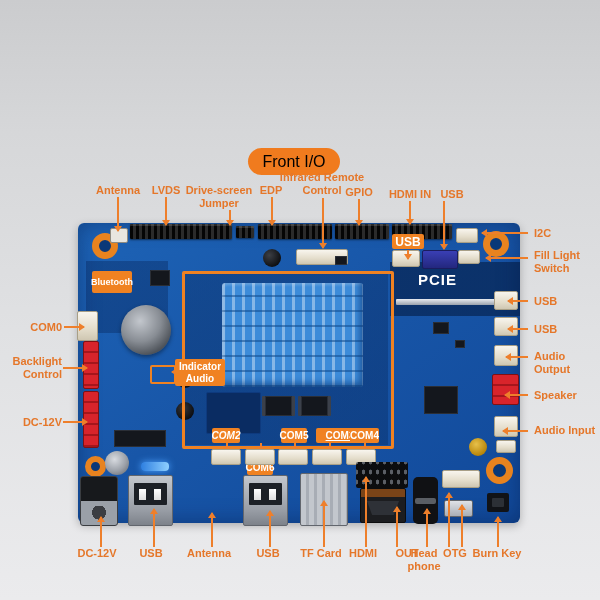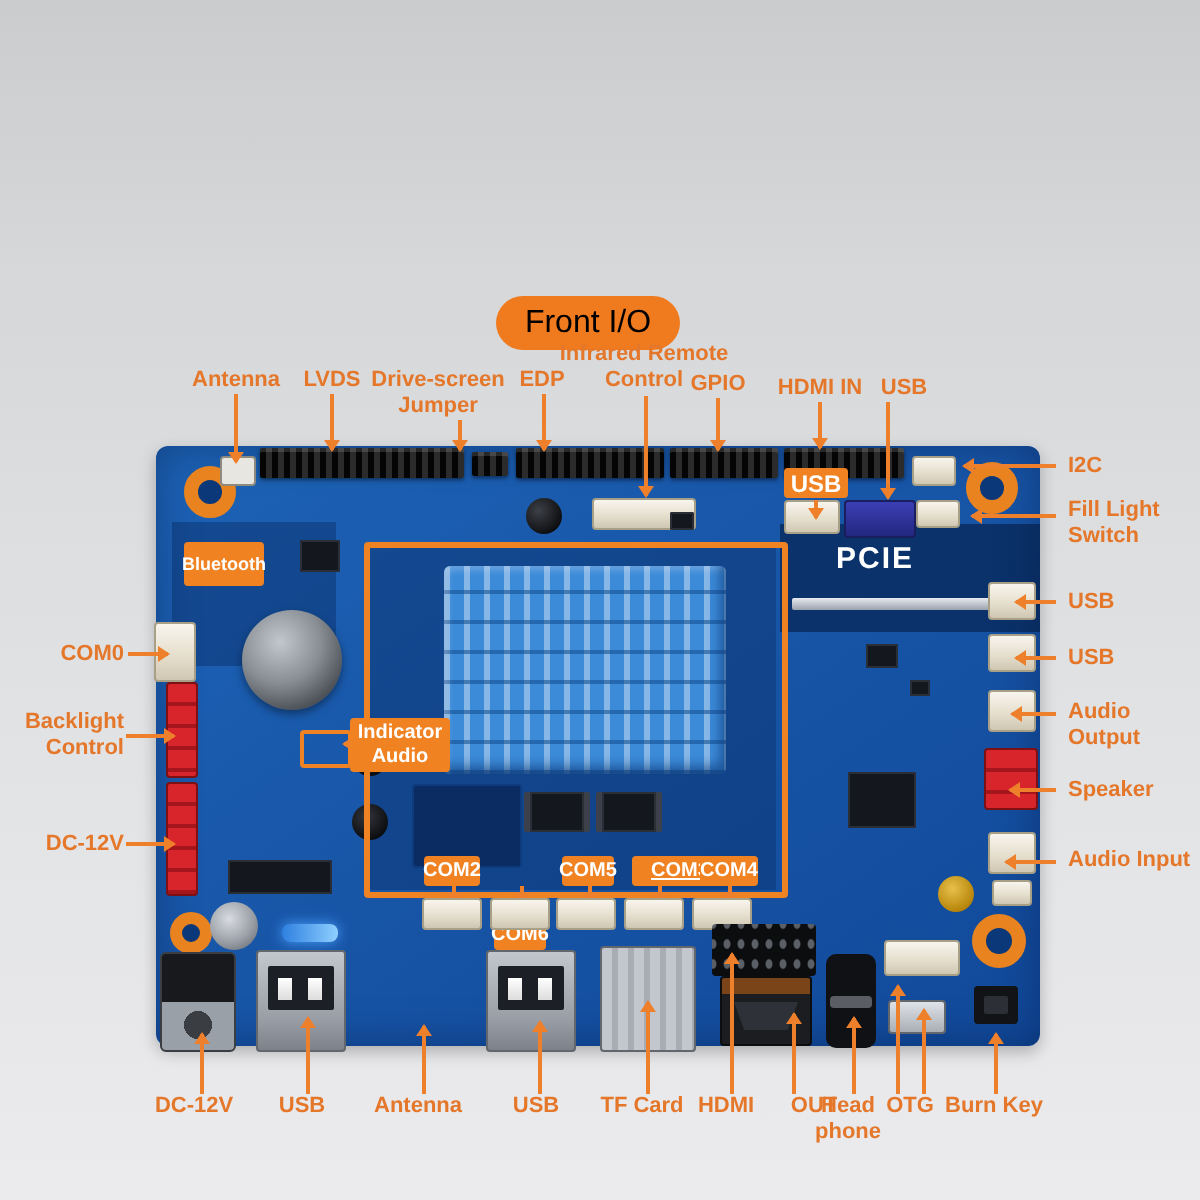--- a/index.html
+++ b/index.html
@@ -121,21 +121,21 @@
   <div class="ic" style="left:455px;top:340px;width:10px;height:8px;"></div>
   <div class="ic" style="left:424px;top:386px;width:34px;height:28px;"></div>
 
   <div class="wc" style="left:494px;top:291px;width:24px;height:19px;"></div>
   <div class="wc" style="left:494px;top:317px;width:24px;height:19px;"></div>
   <div class="wc" style="left:494px;top:345px;width:24px;height:21px;"></div>
   <div class="redc" style="left:492px;top:374px;width:27px;height:31px;"></div>
   <div class="wc" style="left:494px;top:416px;width:24px;height:21px;"></div>
   <div class="wc" style="left:496px;top:440px;width:20px;height:13px;"></div>
 
-  <div class="obox" style="left:212px;top:428px;width:28px;height:15px;font-size:10px;">COM2</div>
+  <div class="obox" style="left:212px;top:428px;width:28px;height:15px;font-size:10px;font-style:italic;">COM2</div>
   <div class="obox" style="left:247px;top:428px;width:26px;height:15px;font-size:10px;margin-top:32px;">COM6</div>
   <div class="obox" style="left:281px;top:428px;width:26px;height:15px;font-size:10px;">COM5</div>
   <div class="obox" style="left:316px;top:428px;width:48px;height:15px;font-size:10px;text-decoration:underline;">COM3</div>
   <div class="obox" style="left:350px;top:428px;width:29px;height:15px;font-size:10px;">COM4</div>
   <div class="vline down" style="left:226px;top:443px;height:8px;"></div>
   <div class="vline down" style="left:260px;top:443px;height:8px;"></div>
   <div class="vline down" style="left:294px;top:443px;height:8px;"></div>
   <div class="vline down" style="left:329px;top:443px;height:8px;"></div>
   <div class="vline down" style="left:364px;top:443px;height:8px;"></div>
   <div class="wc" style="left:211px;top:449px;width:30px;height:16px;"></div>

